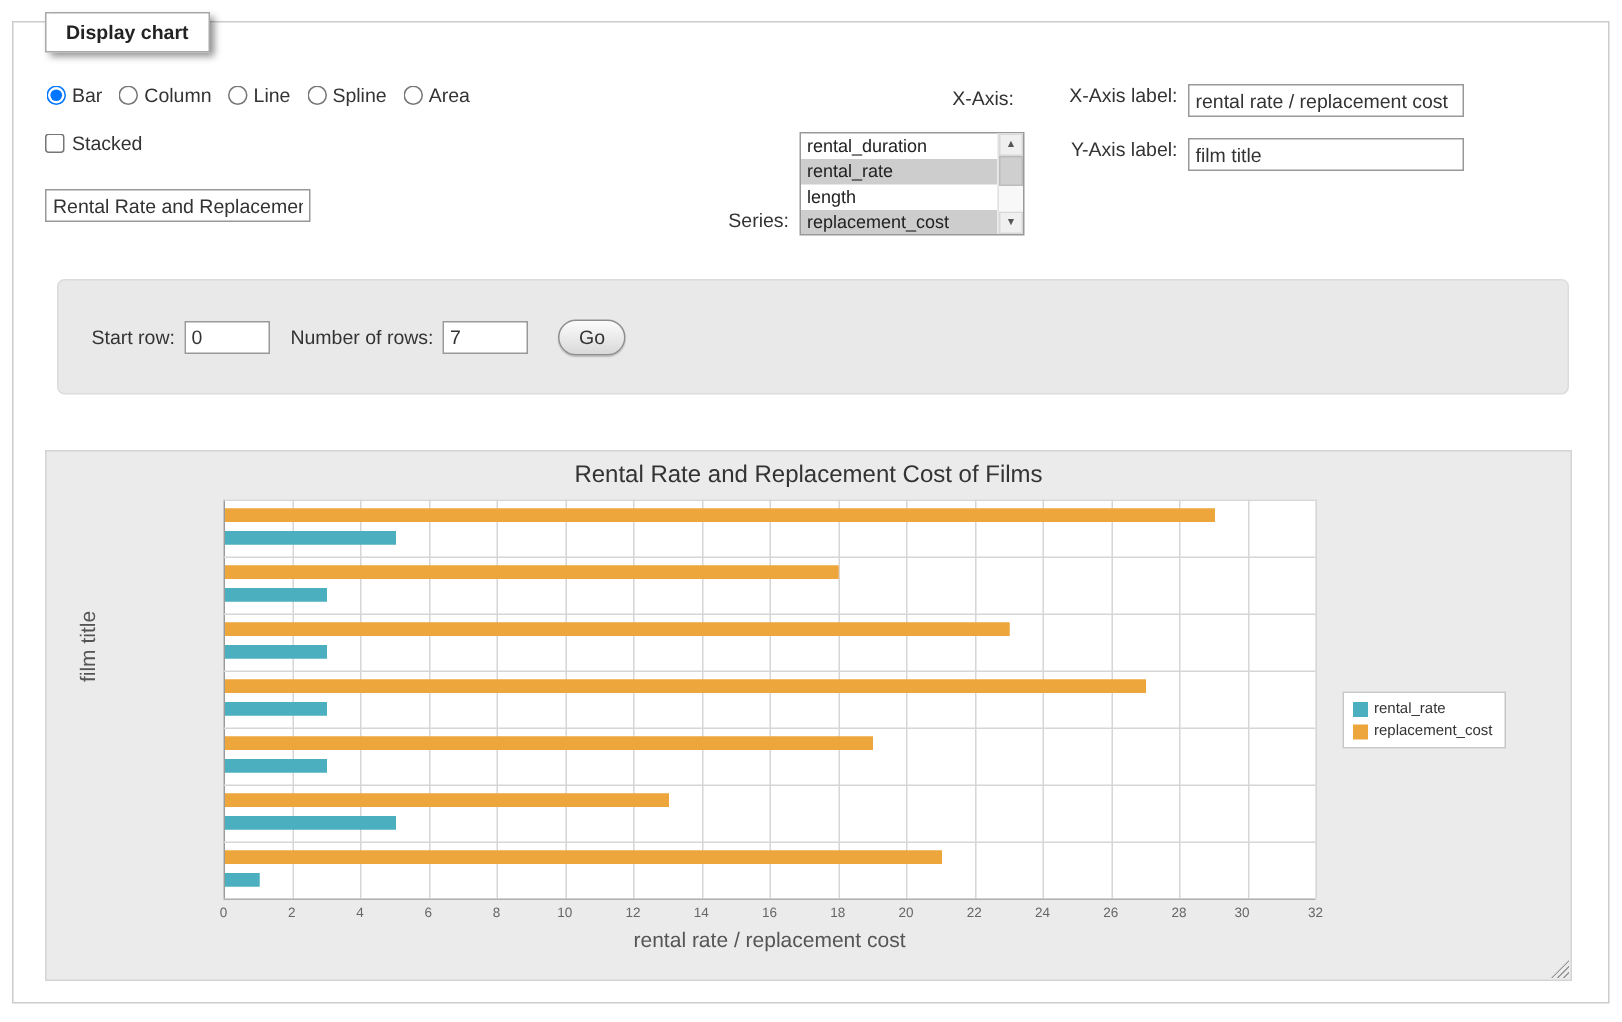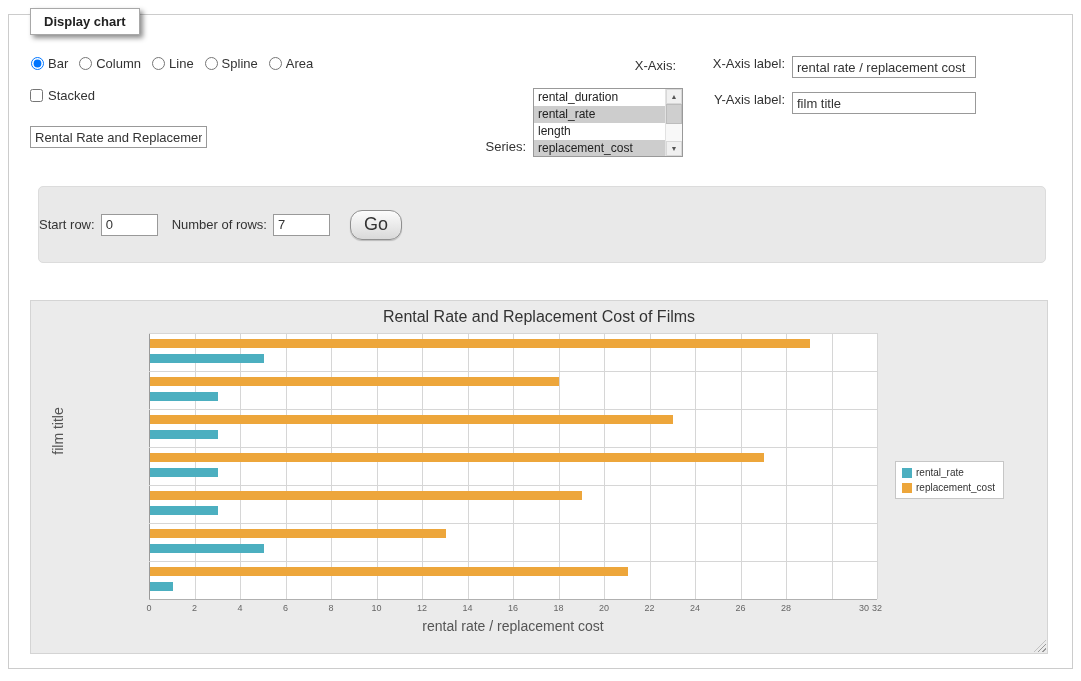--- a/index.html
+++ b/index.html
@@ -40,25 +40,25 @@
   .opt { height:17px; line-height:17px; padding-left:4px; font-size:12px; color:#222; white-space:nowrap; }
   .opt.selected { background:#cdcdcd; }
   .sb { width:17px; display:flex; flex-direction:column; background:#f3f3f3; border-left:1px solid #e2e2e2; }
   .sb-btn { height:15px; display:flex; align-items:center; justify-content:center;
     font-size:7px; color:#555; background:#f0f0f0; border:1px solid #d8d8d8; }
   .sb-track { flex:1; position:relative; background:#f8f8f8; }
   .sb-thumb { position:absolute; top:0; left:0; right:0; height:20px; background:#cfcfcf; border:1px solid #bcbcbc; }
 
   .rows-panel { position:absolute; left:38px; top:186px; width:1008px; height:77px;
     background:#e9e9e9; border:1px solid #dcdcdc; border-radius:5px;
-    display:flex; align-items:center; }
+    display:flex; align-items:center; padding-left:22px; }
   .small-input { width:57px; margin-left:6px; }
   .nrows-label { margin-left:14px; }
   .go-button { margin-left:20px; padding:3px 13px 4px; border-radius:12px; border:1px solid #8f8f8f;
-    background:linear-gradient(#fcfcfc,#d9d9d9); font-size:18px; color:#333;
+    background:linear-gradient(#fcfcfc,#d9d9d9); font-size:13px; color:#333;
     box-shadow:0 1px 1px rgba(0,0,0,0.2); cursor:pointer; }
 
   .chart-panel { position:absolute; left:30px; top:300px; width:1018px; height:354px;
     background:#ebebeb; border:1px solid #d4d4d4; }
   .chart-title { position:absolute; top:7px; left:0; width:100%; text-align:center;
     font-size:16px; color:#333; }
   .plot { position:absolute; left:118px; top:32px; width:728px; height:266px; background:#fff; }
   .grid-v { position:absolute; top:0; bottom:0; width:1px; background:#d6d6d6; }
   .grid-v.axis0 { background:#9a9a9a; }
   .grid-h { position:absolute; left:0; right:0; height:1px; background:#d6d6d6; }
@@ -210,21 +210,21 @@
       <div class="tick-label" style="left: 227.5px;">10</div>
       <div class="tick-label" style="left: 273px;">12</div>
       <div class="tick-label" style="left: 318.5px;">14</div>
       <div class="tick-label" style="left: 364px;">16</div>
       <div class="tick-label" style="left: 409.5px;">18</div>
       <div class="tick-label" style="left: 455px;">20</div>
       <div class="tick-label" style="left: 500.5px;">22</div>
       <div class="tick-label" style="left: 546px;">24</div>
       <div class="tick-label" style="left: 591.5px;">26</div>
       <div class="tick-label" style="left: 637px;">28</div>
-      <div class="tick-label" style="left: 715px;">30</div>
+      <div class="tick-label" style="left: 679px;">30</div>
       <div class="tick-label" style="left: 728px;">32</div>
     </div>
   <div class="xaxis-title">rental rate / replacement cost</div>
   <div class="yaxis-title">film title</div>
   <div class="chart-legend" id="chartLegend">
       <div class="legend-item">
         <span class="swatch" style="background: rgb(76, 175, 192);"></span>
         <span>rental_rate</span>
       </div>
       <div class="legend-item">

